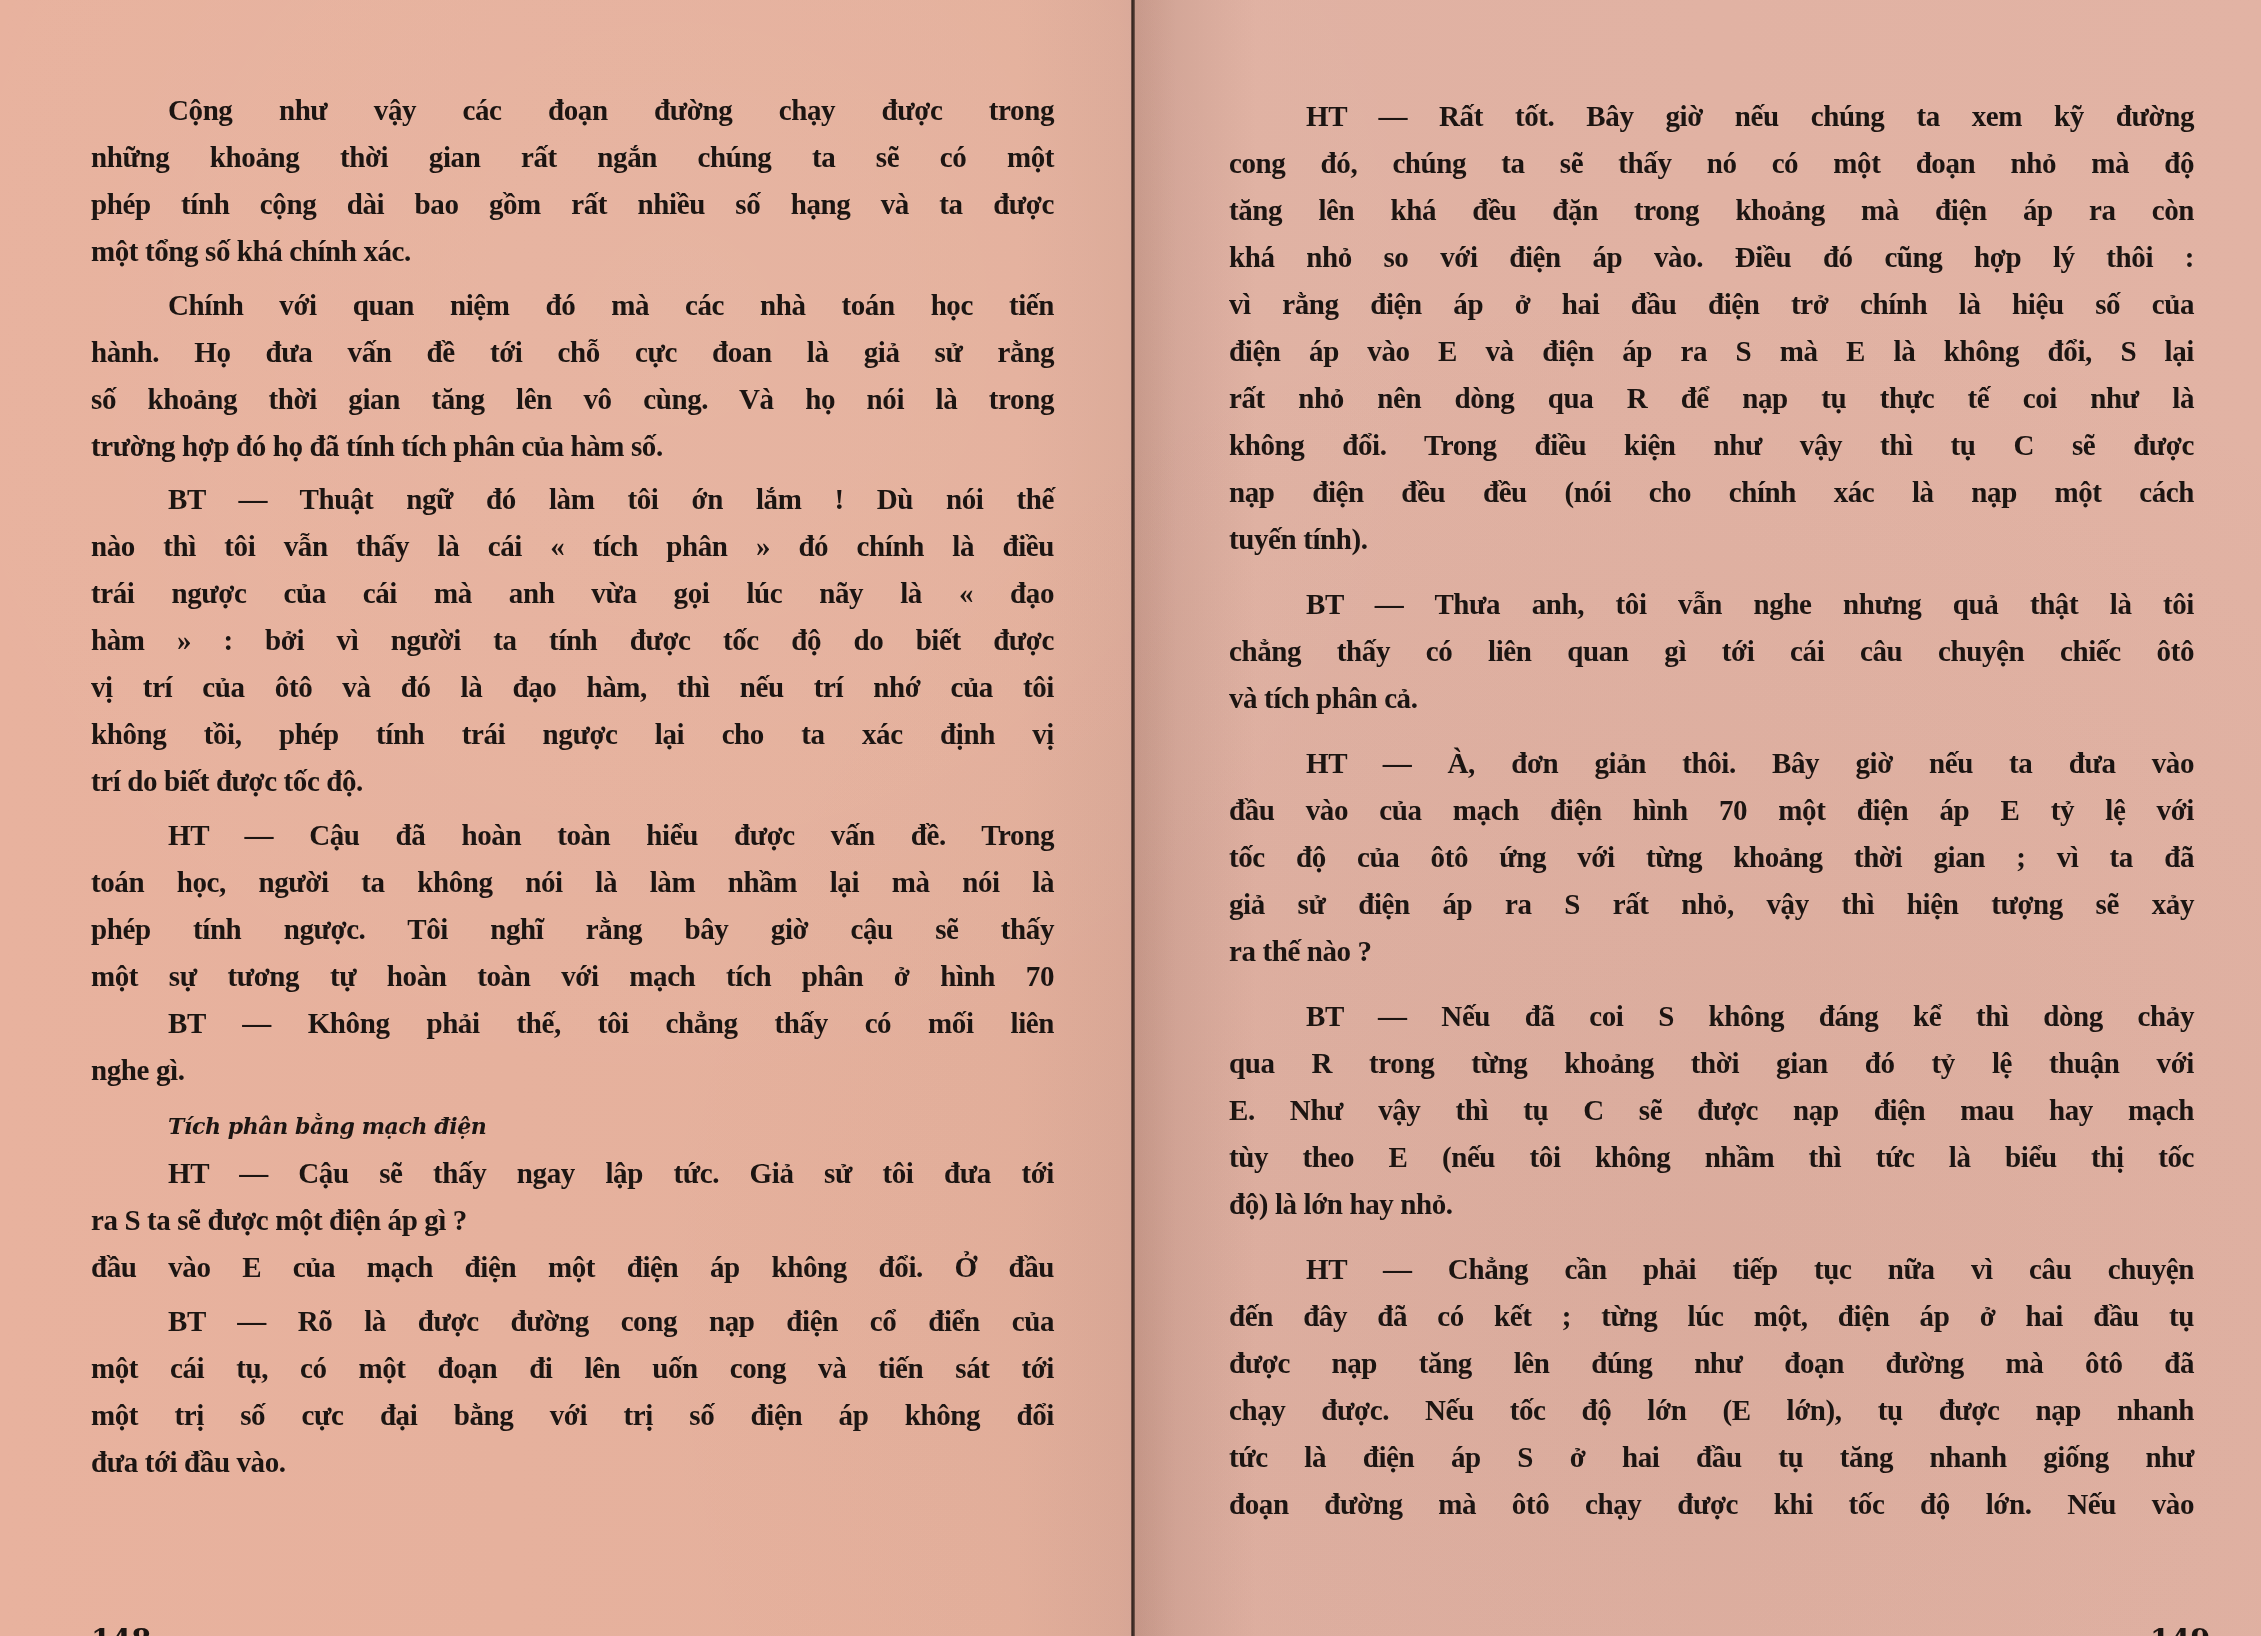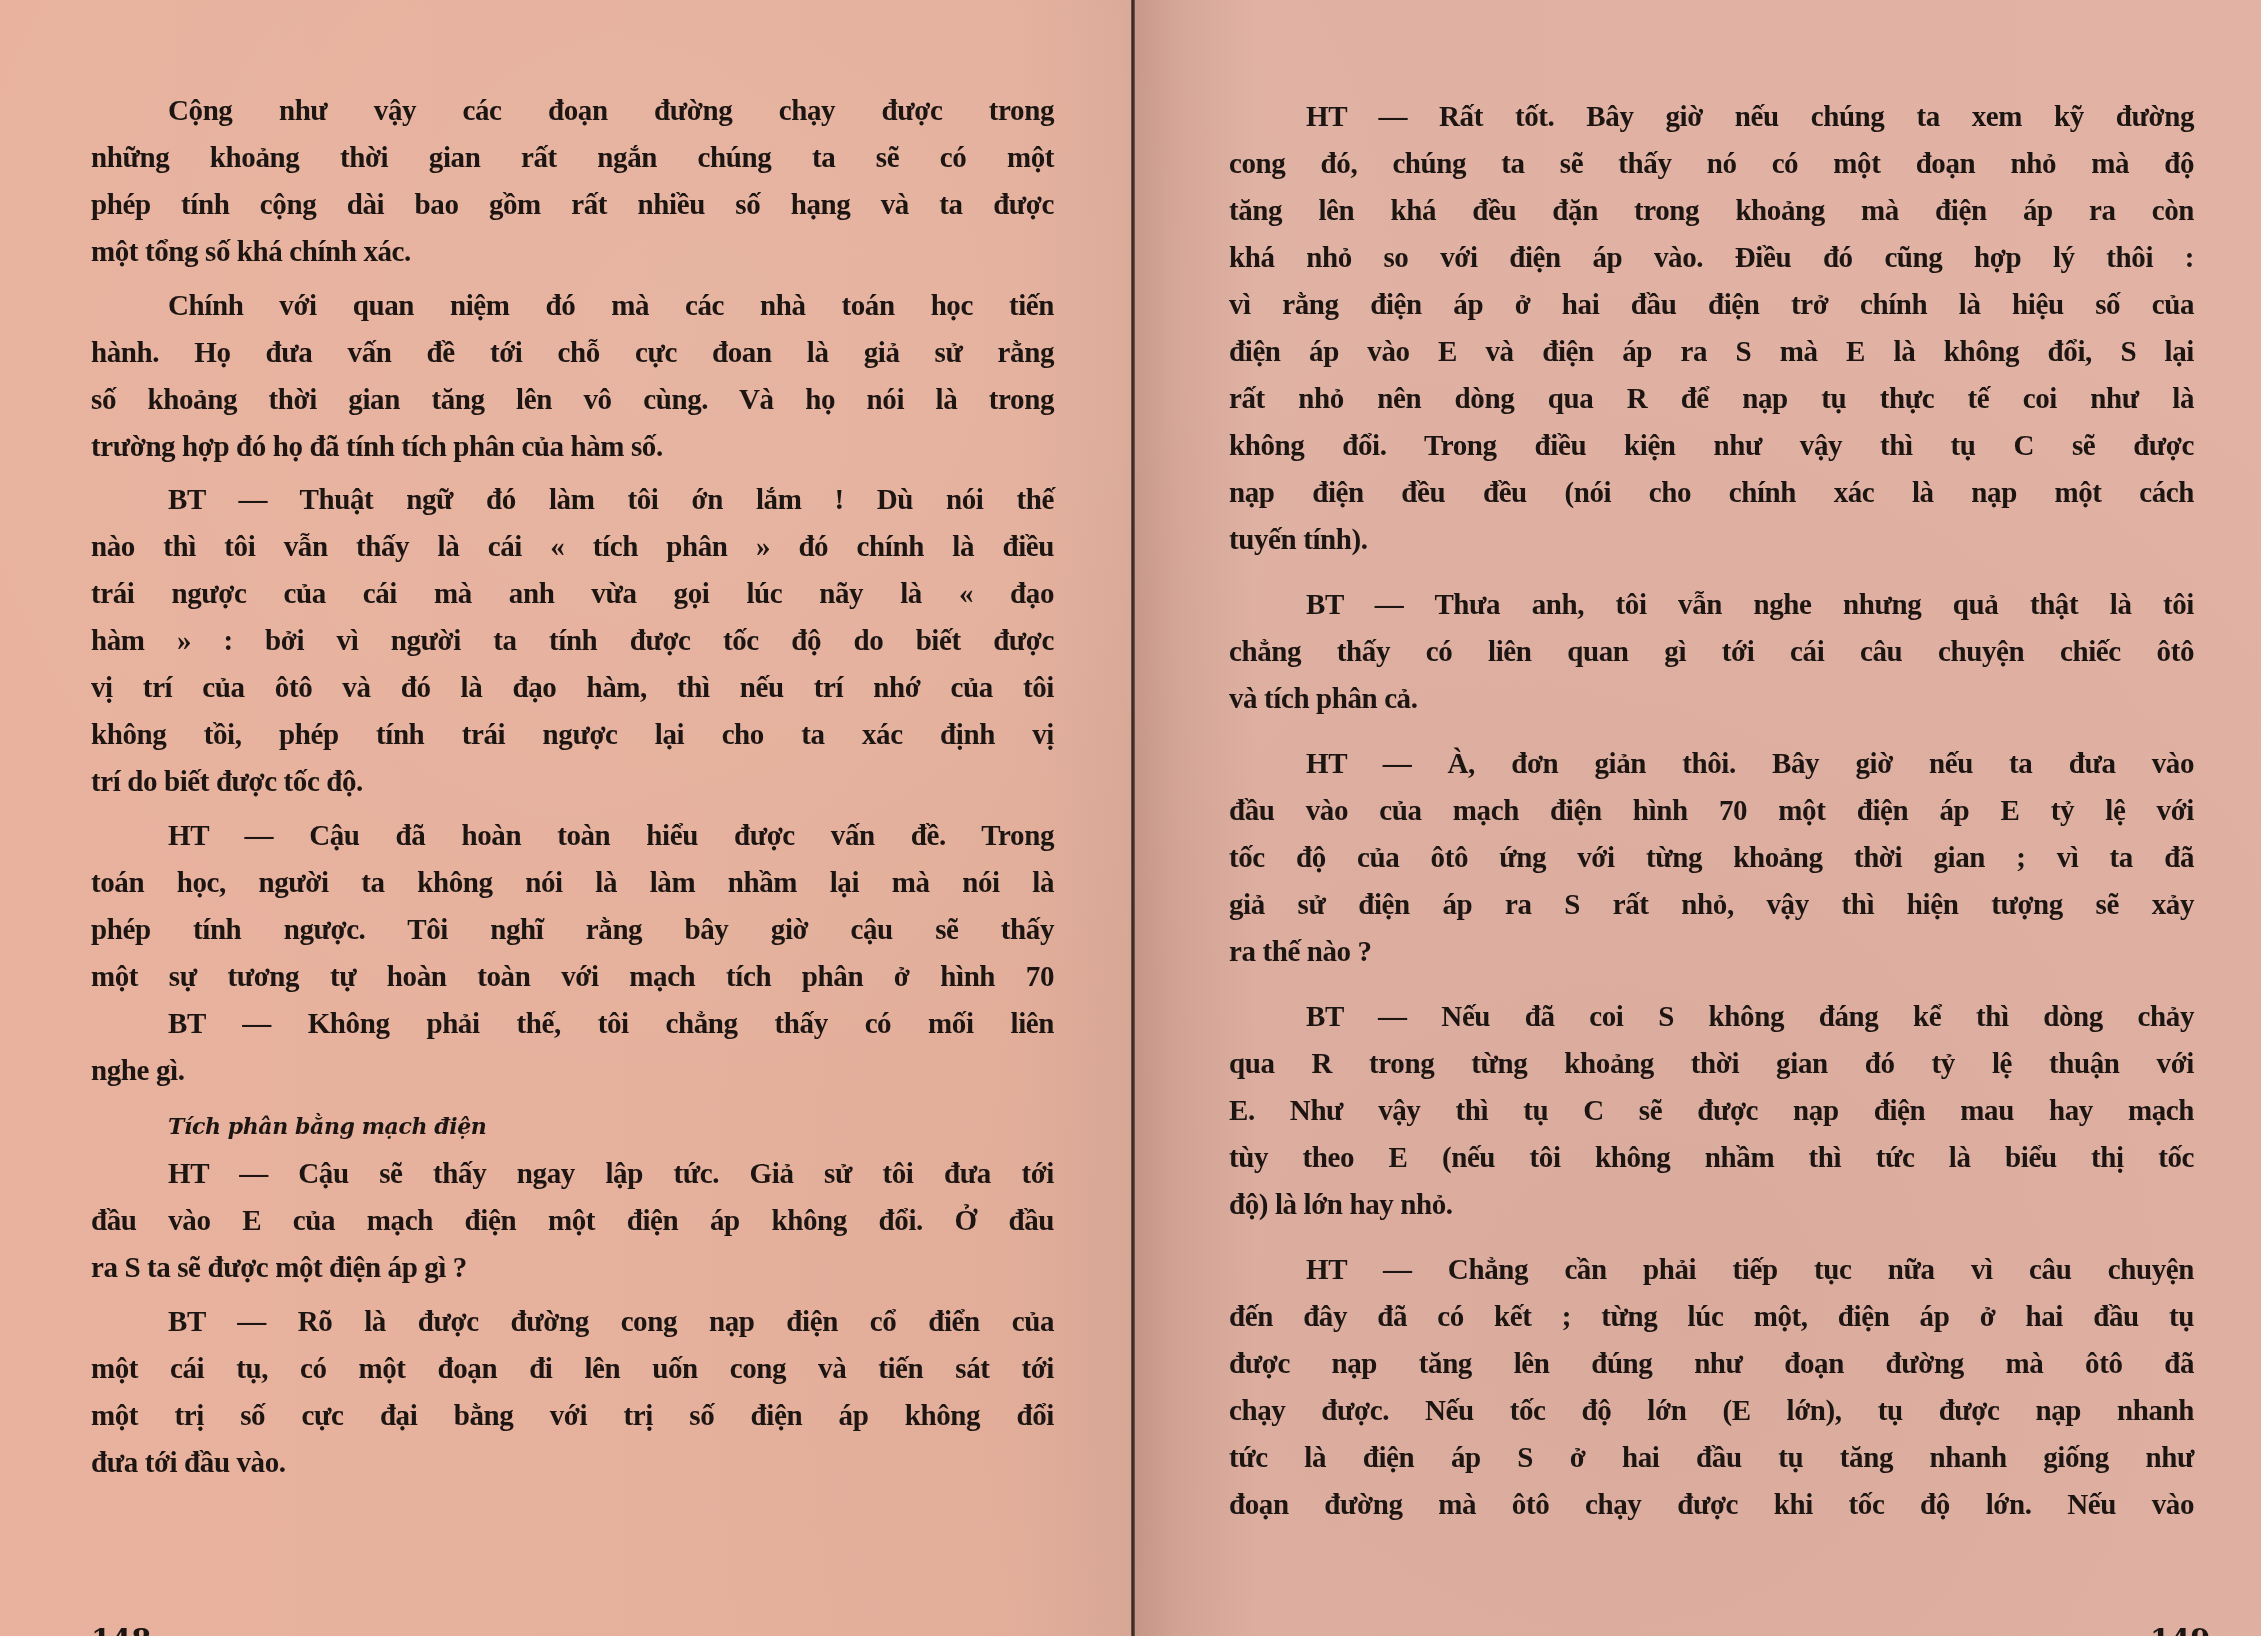--- a/index.html
+++ b/index.html
@@ -142,22 +142,22 @@
 
       <div>
         <span class="line indent">BT — Không phải thế, tôi chẳng thấy có mối liên</span>
         <span class="line last">nghe gì.</span>
       </div>
 
       <span class="heading">Tích phân bằng mạch điện</span>
 
       <div>
         <span class="line indent">HT — Cậu sẽ thấy ngay lập tức. Giả sử tôi đưa tới</span>
+        <span class="line last">ra S ta sẽ được một điện áp gì ?</span>
         <span class="line">đầu vào E của mạch điện một điện áp không đổi. Ở đầu</span>
-        <span class="line last">ra S ta sẽ được một điện áp gì ?</span>
       </div>
       <div class="para-gap"></div>
 
       <div>
         <span class="line indent">BT — Rõ là được đường cong nạp điện cổ điển của</span>
         <span class="line">một cái tụ, có một đoạn đi lên uốn cong và tiến sát tới</span>
         <span class="line">một trị số cực đại bằng với trị số điện áp không đổi</span>
         <span class="line last">đưa tới đầu vào.</span>
       </div>
     </div>

